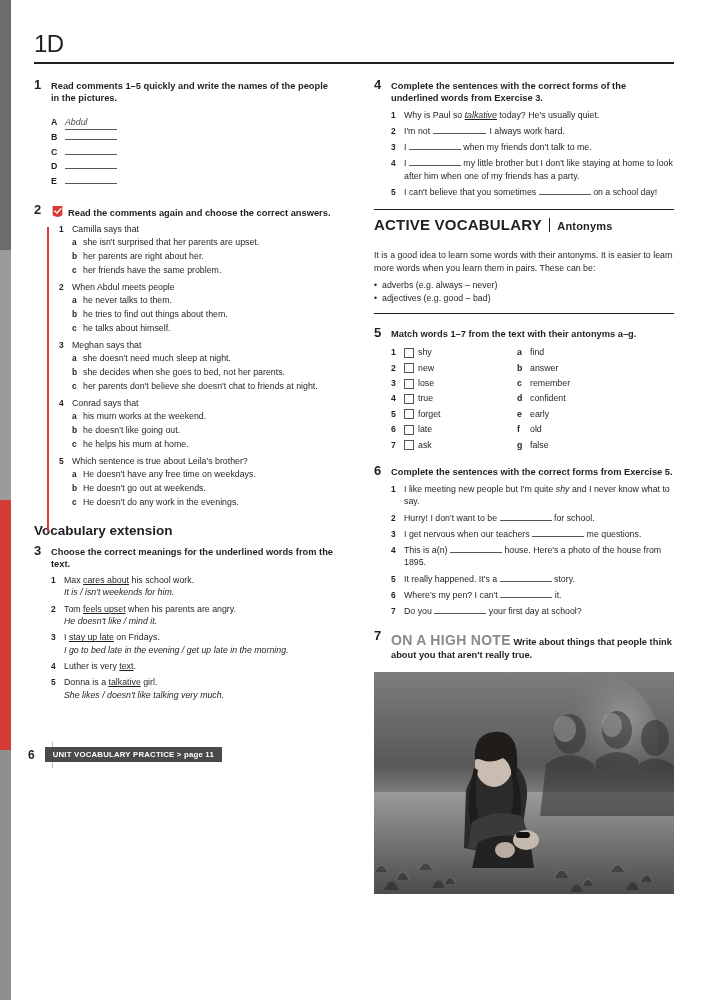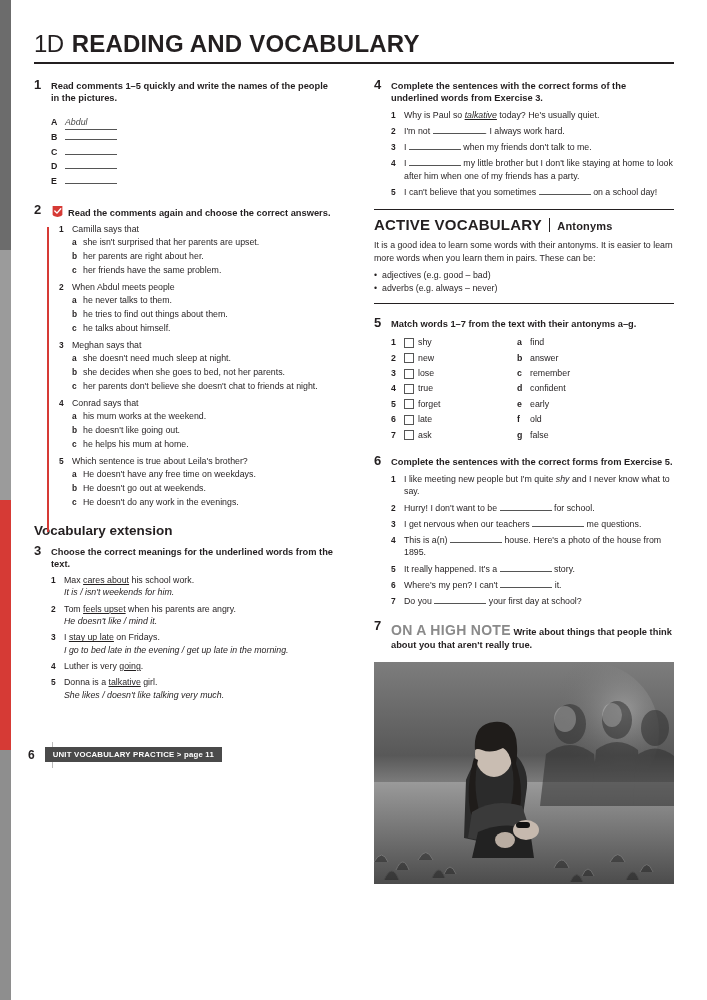--- a/index.html
+++ b/index.html
@@ -104,21 +104,21 @@
     border-top:1.6px solid #231f20;border-bottom:1.6px solid #231f20;
     padding:6px 0 8px 0;margin:8px 0 12px 0;
   }
   .avtitle{
     font-size:15px;font-weight:bold;letter-spacing:0.2px;display:flex;align-items:baseline;gap:7px;
   }
   .avtitle .bar{
     display:inline-block;width:1.4px;height:14px;background:#231f20;position:relative;top:2px;
   }
   .avsub{font-size:11px;font-weight:bold;}
-  .avtext{font-size:8.8px;line-height:1.45;margin-top:6px;}
+  .avtext{font-size:8.8px;line-height:1.45;margin-top:16px;}
   .avlist{margin:4px 0 0 0;padding:0;list-style:none;font-size:8.8px;line-height:1.5;}
   .avlist li{position:relative;padding-left:8px;}
   .avlist li:before{content:"•";position:absolute;left:0;}
 
   
   .match{display:flex;gap:6px;margin-top:4px;}
   .match .mcol{flex:1;}
   .mrow{display:flex;align-items:center;gap:4px;font-size:8.8px;line-height:1.75;}
   .mrow .mn{font-weight:bold;width:9px;}
   .mbox{
@@ -153,21 +153,20 @@
   <div class="edge-strip">
     <div class="seg" style="top:0px;height:250px;background:#6c6c6c;"></div>
     <div class="seg" style="top:250px;height:250px;background:#9b9b9b;"></div>
     <div class="seg" style="top:500px;height:250px;background:#d63a35;"></div>
     <div class="seg" style="top:750px;height:250px;background:#8e8e8e;"></div>
   </div>
 
   <div class="hdr">
     <div class="hdr-line">
       <span class="hdr-num">1D</span>
-      <span class="hdr-title">READING AND VOCABULARY</span>
     </div>
     <div class="hdr-rule"></div>
   </div>
 
   <div class="col col-left">
 
     <div class="ex">
       <div class="ex-head">
         <div class="ex-num">1</div>
         <div class="ex-instr">Read comments 1–5 quickly and write the names of the people in the pictures.</div>
@@ -337,21 +336,21 @@
           <div class="qn">3</div>
           <div class="qtxt">
             <span>I </span><span class="under">stay up late</span><span> on Fridays.</span>
             <div class="italic">I go to bed late in the evening / get up late in the morning.</div>
           </div>
         </div>
 
         <div class="q">
           <div class="qn">4</div>
           <div class="qtxt">
-            <span>Luther is very </span><span class="under">going</span><span>.</span>
+            <span>Luther is very </span><span class="under">text</span><span>.</span>
           </div>
         </div>
 
         <div class="q">
           <div class="qn">5</div>
           <div class="qtxt">
             <span>Donna is a </span><span class="under">talkative</span><span> girl.</span>
             <div class="italic">She likes / doesn't like talking very much.</div>
           </div>
         </div>
@@ -409,22 +408,22 @@
     </div>
 
     <div class="avbox">
       <div class="avtitle">
         <span>ACTIVE VOCABULARY</span>
         <span class="bar"></span>
         <span class="avsub">Antonyms</span>
       </div>
       <div class="avtext">It is a good idea to learn some words with their antonyms. It is easier to learn more words when you learn them in pairs. These can be:</div>
       <ul class="avlist">
+        <li><span>adverbs (e.g. always – never)</span></li>
         <li><span>adjectives (e.g. good – bad)</span></li>
-        <li><span>adverbs (e.g. always – never)</span></li>
       </ul>
     </div>
 
     <div class="ex">
       <div class="ex-head">
         <div class="ex-num">5</div>
         <div class="ex-instr">Match words 1–7 from the text with their antonyms a–g.</div>
       </div>
       <div class="ex-body">
         <div class="match">

